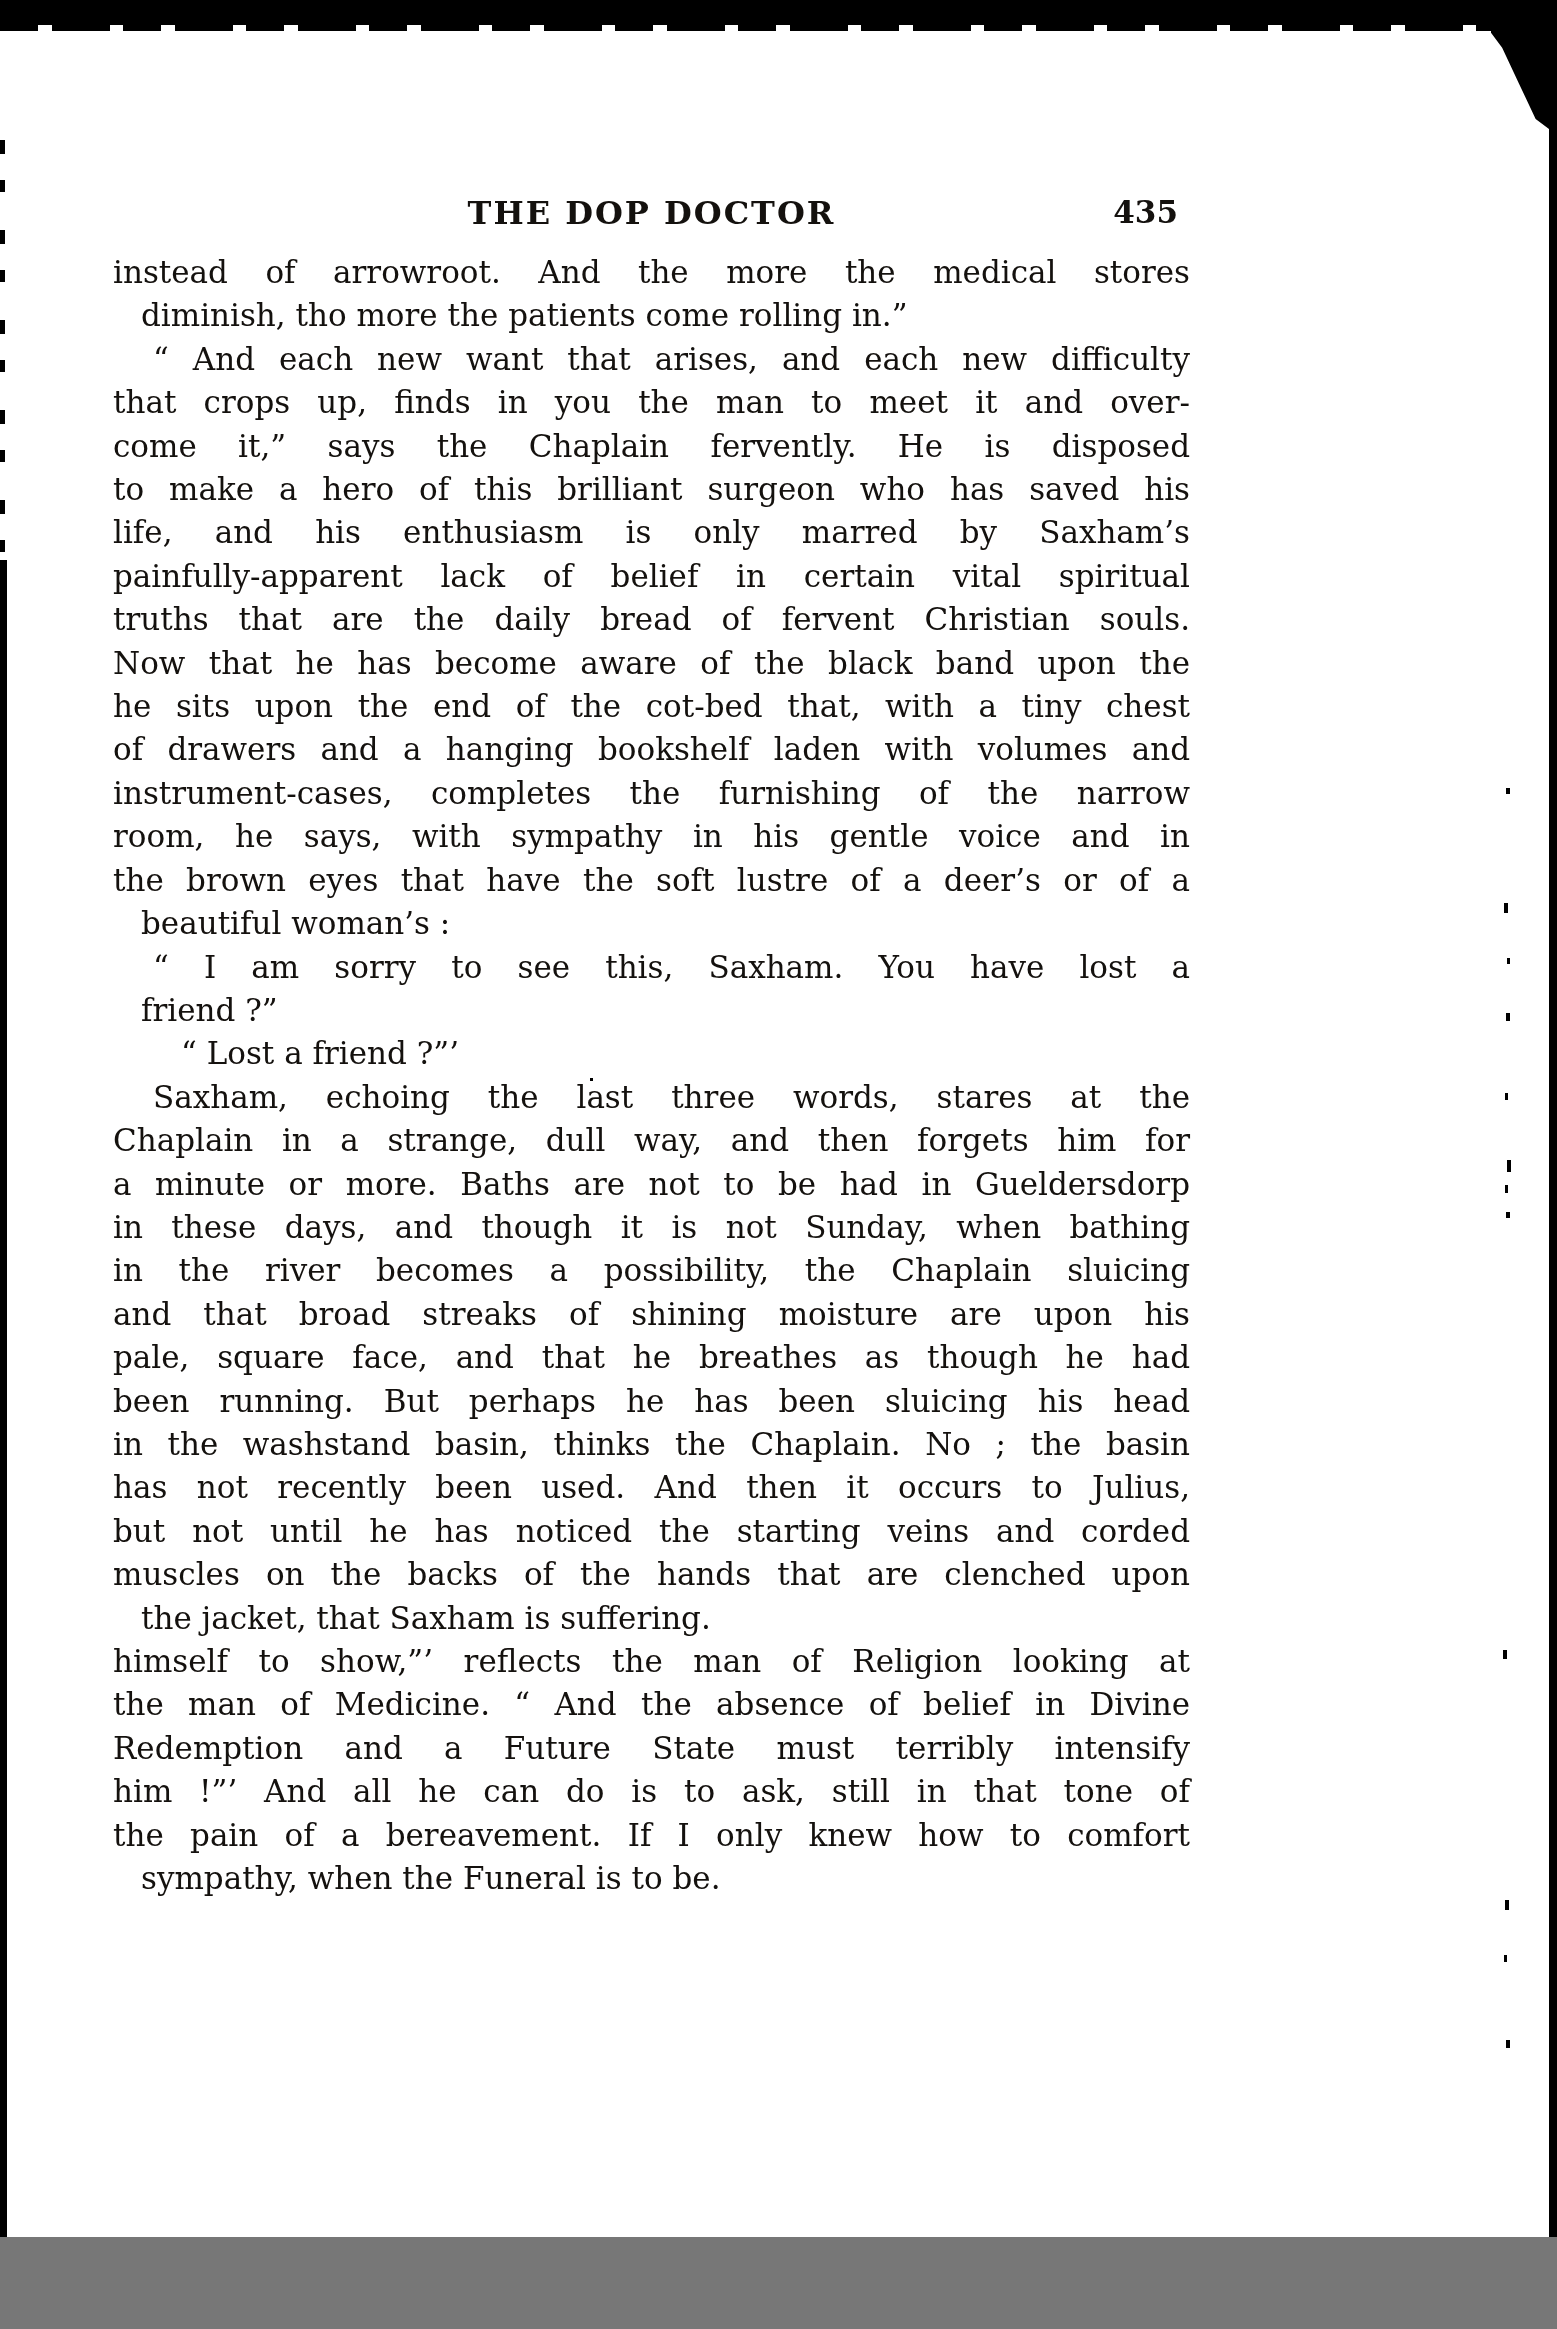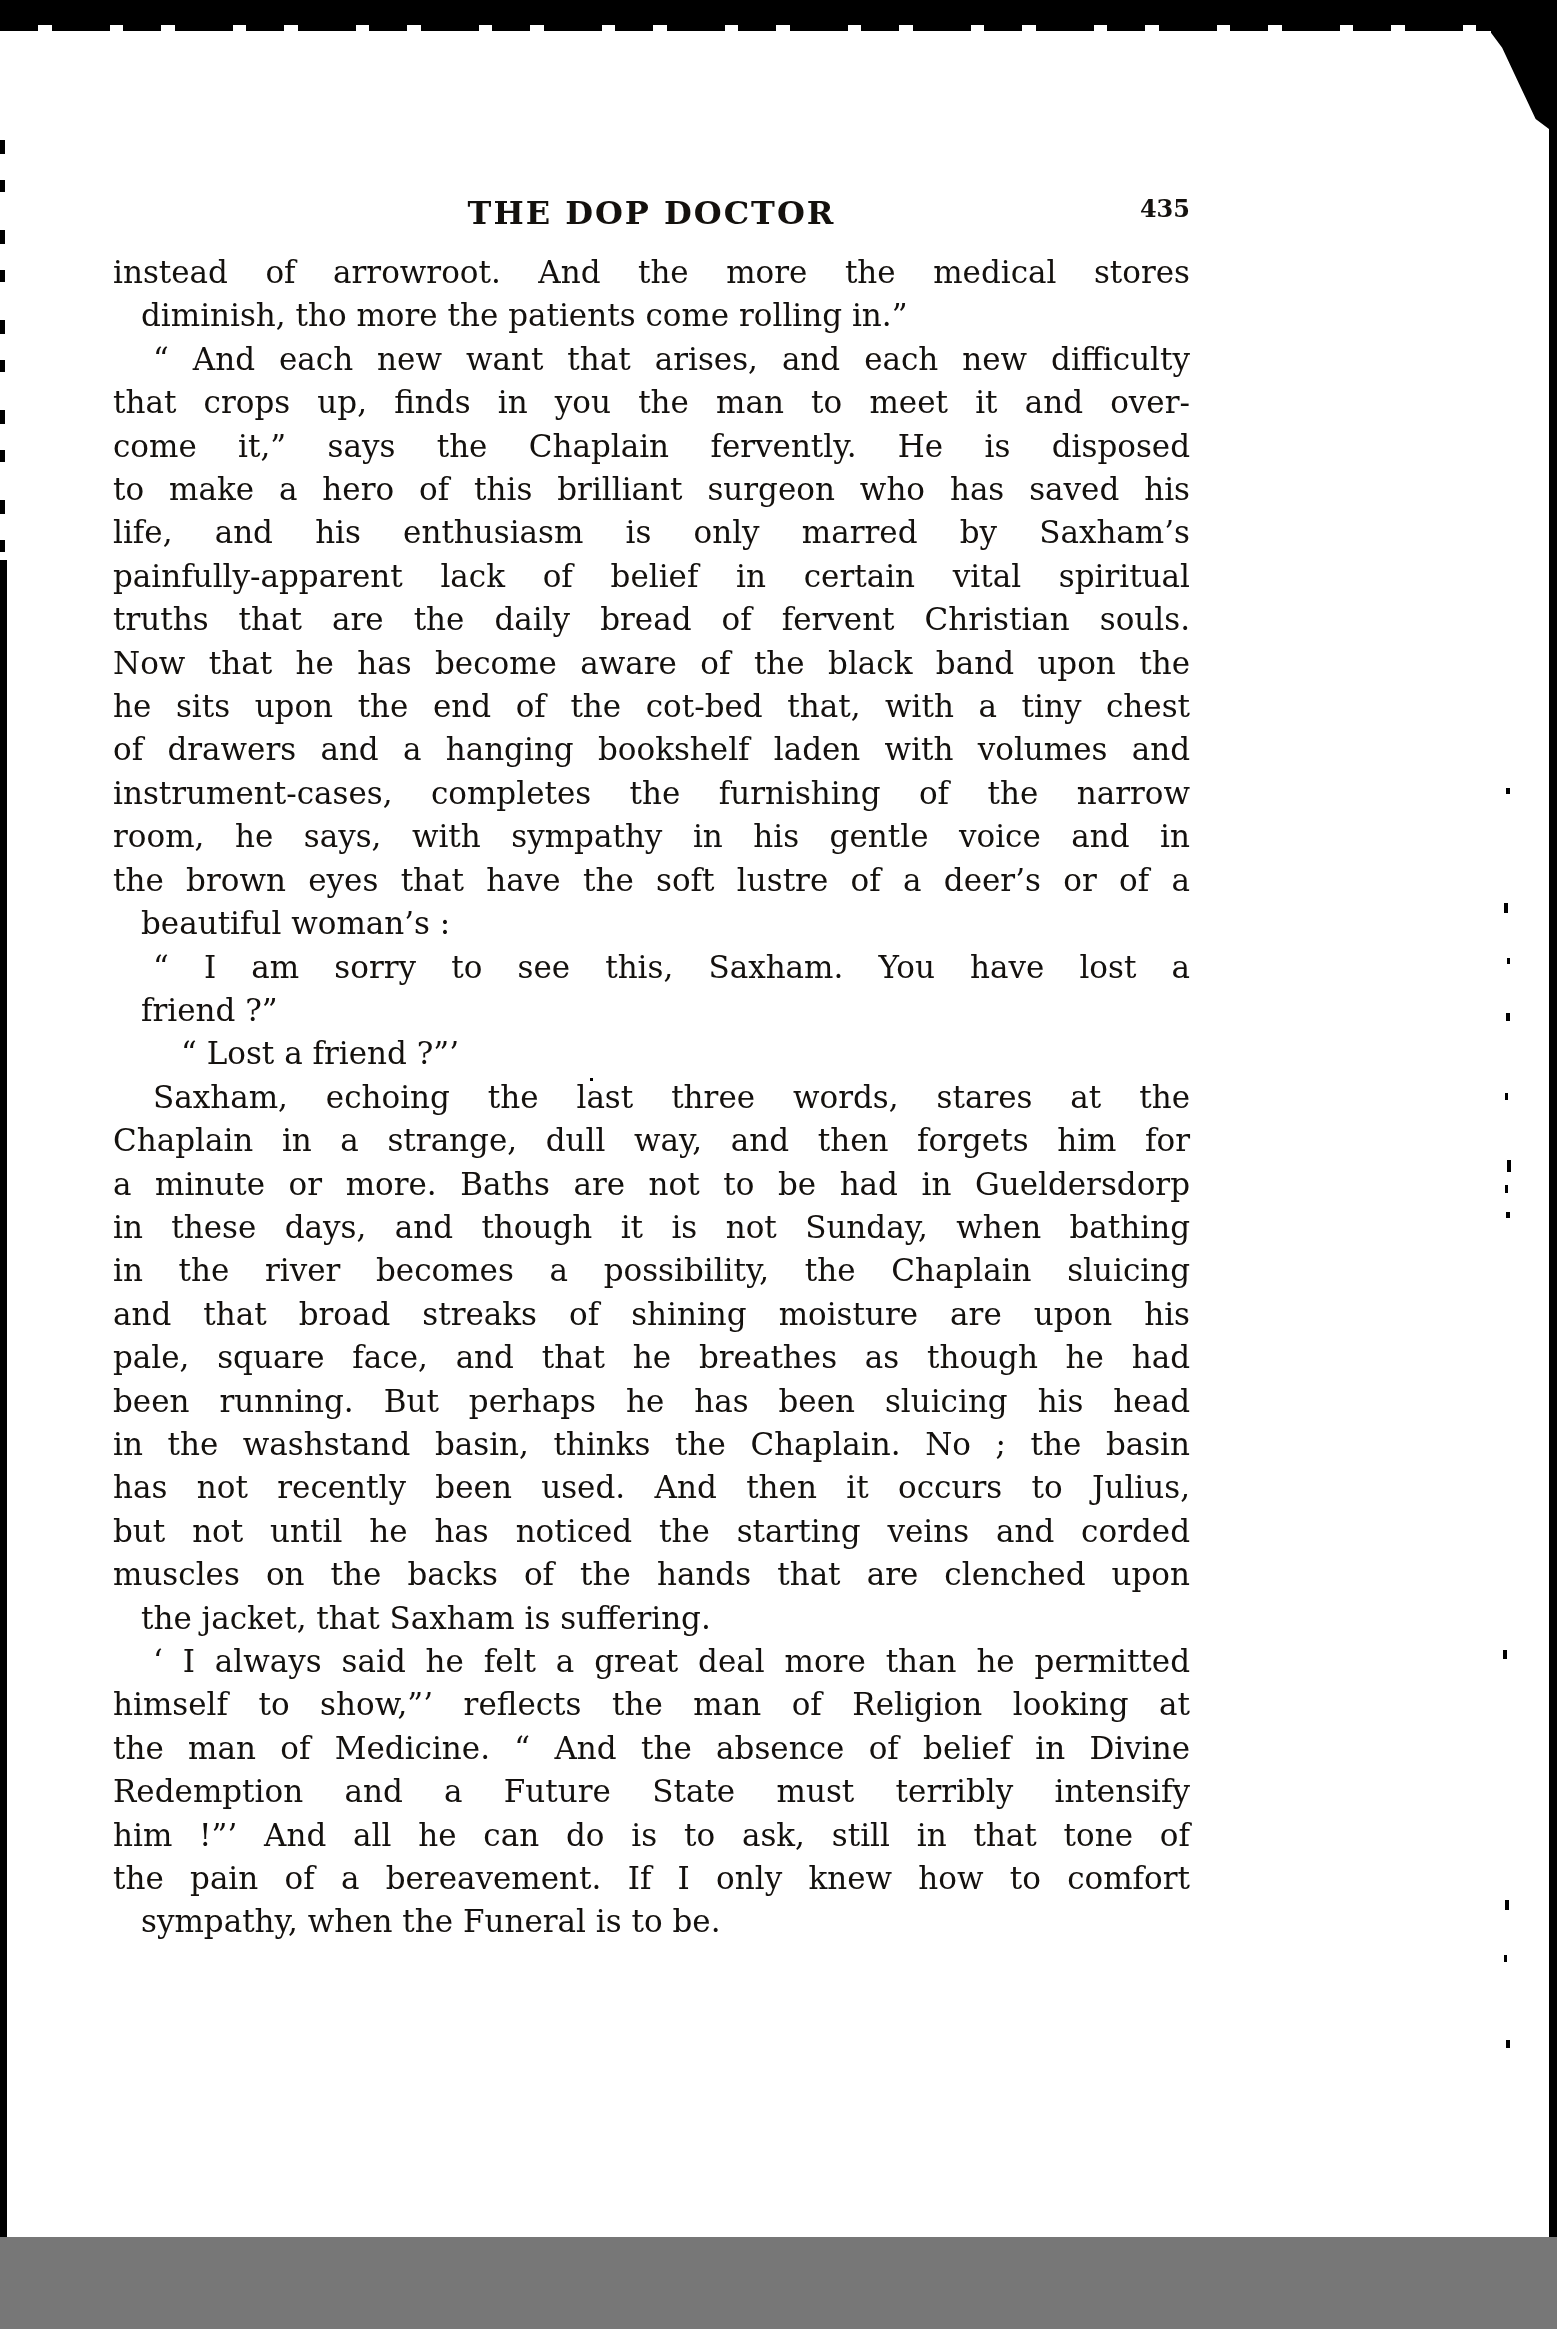--- a/index.html
+++ b/index.html
@@ -48,22 +48,22 @@
   
   .header-row {
     position: absolute; left: 113px; top: 194px; width: 1077px; height: 40px;
   }
   .running-title {
     display: block; text-align: center;
     font-size: 32px; font-weight: bold; letter-spacing: 2px;
     white-space: nowrap;
   }
   .page-number {
-    position: absolute; right: 0; top: 0;
-    font-size: 24px; font-weight: bold;
+    position: absolute; right: 12px; top: 0;
+    font-size: 31px; font-weight: bold;
   }
 
   
   .text-block {
     position: absolute; left: 113px; top: 251px; width: 1077px;
     font-size: 31px; line-height: 43.4px;
   }
   .line {
     text-align: justify;
     text-align-last: justify;
@@ -130,21 +130,20 @@
       <div class="line">in these days, and though it is not Sunday, when bathing</div>
       <div class="line">in the river becomes a possibility, the Chaplain sluicing</div>
       <div class="line">and that broad streaks of shining moisture are upon his</div>
       <div class="line">pale, square face, and that he breathes as though he had</div>
       <div class="line">been running.  But perhaps he has been sluicing his head</div>
       <div class="line">in the washstand basin, thinks the Chaplain.  No ; the basin</div>
       <div class="line">has not recently been used.  And then it occurs to Julius,</div>
       <div class="line">but not until he has noticed the starting veins and corded</div>
       <div class="line">muscles on the backs of the hands that are clenched upon</div>
       <div class="line noj">the jacket, that Saxham is suffering.</div>
-      <div class="line indent">‘ I always said he felt a great deal more than he permitted</div>
       <div class="line">himself  to  show,”’ reflects the man of Religion looking at</div>
       <div class="line">the man of Medicine.  “ And the absence of belief in Divine</div>
       <div class="line">Redemption and a Future State must terribly intensify</div>
       <div class="line">him !”’  And all he can do is to ask, still in that tone of</div>
       <div class="line">the pain of a bereavement.  If I only knew how to comfort</div>
       <div class="line noj">sympathy, when the Funeral is to be.</div>
     </div>
 
 </div>
 

